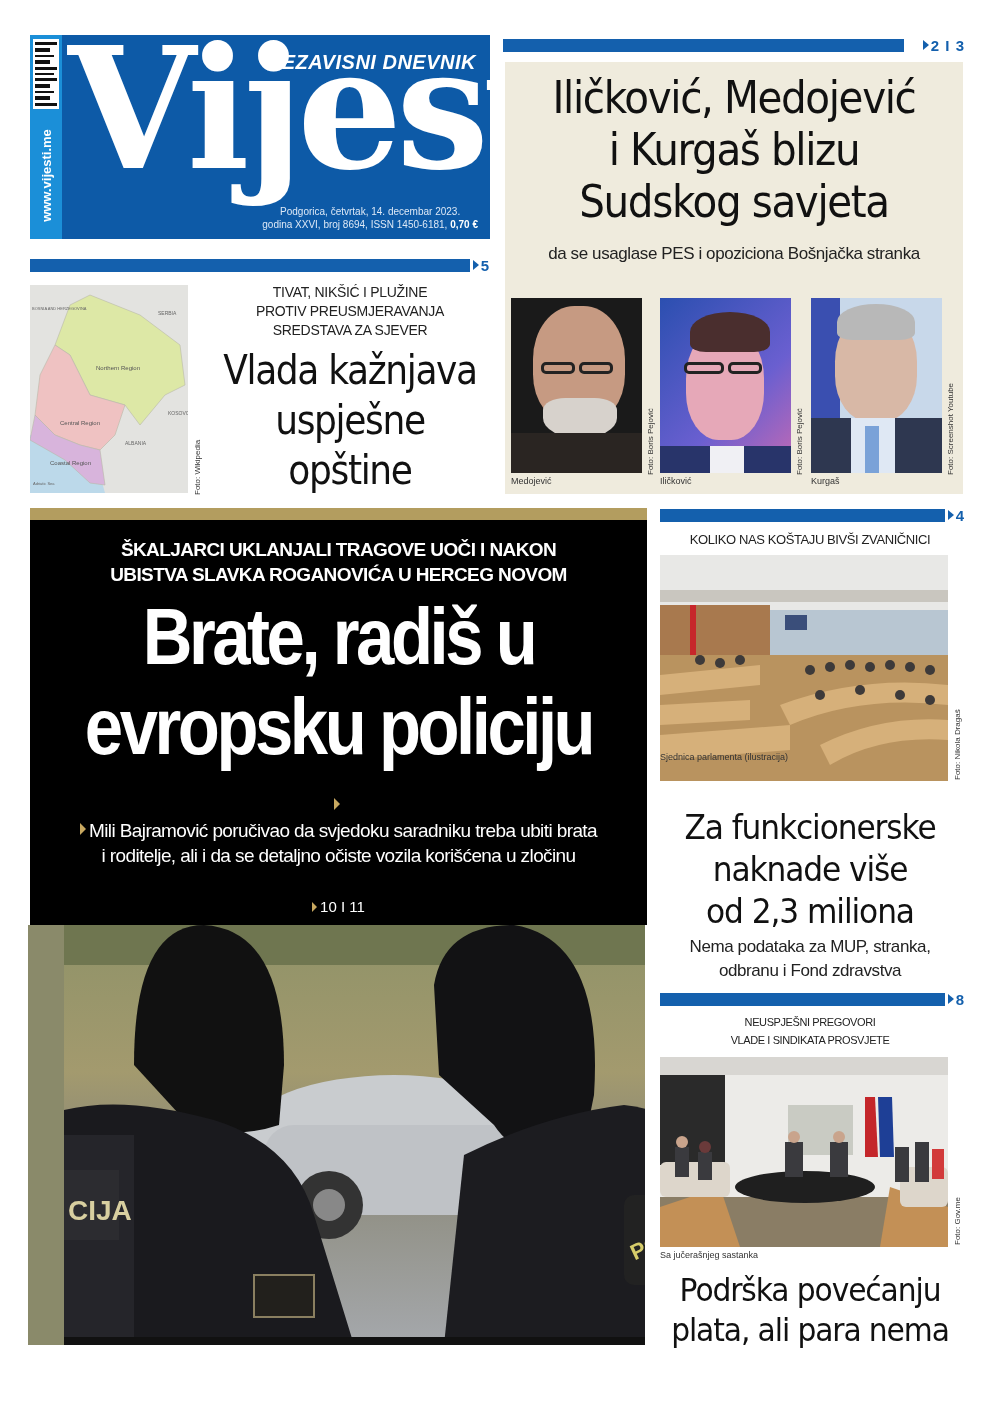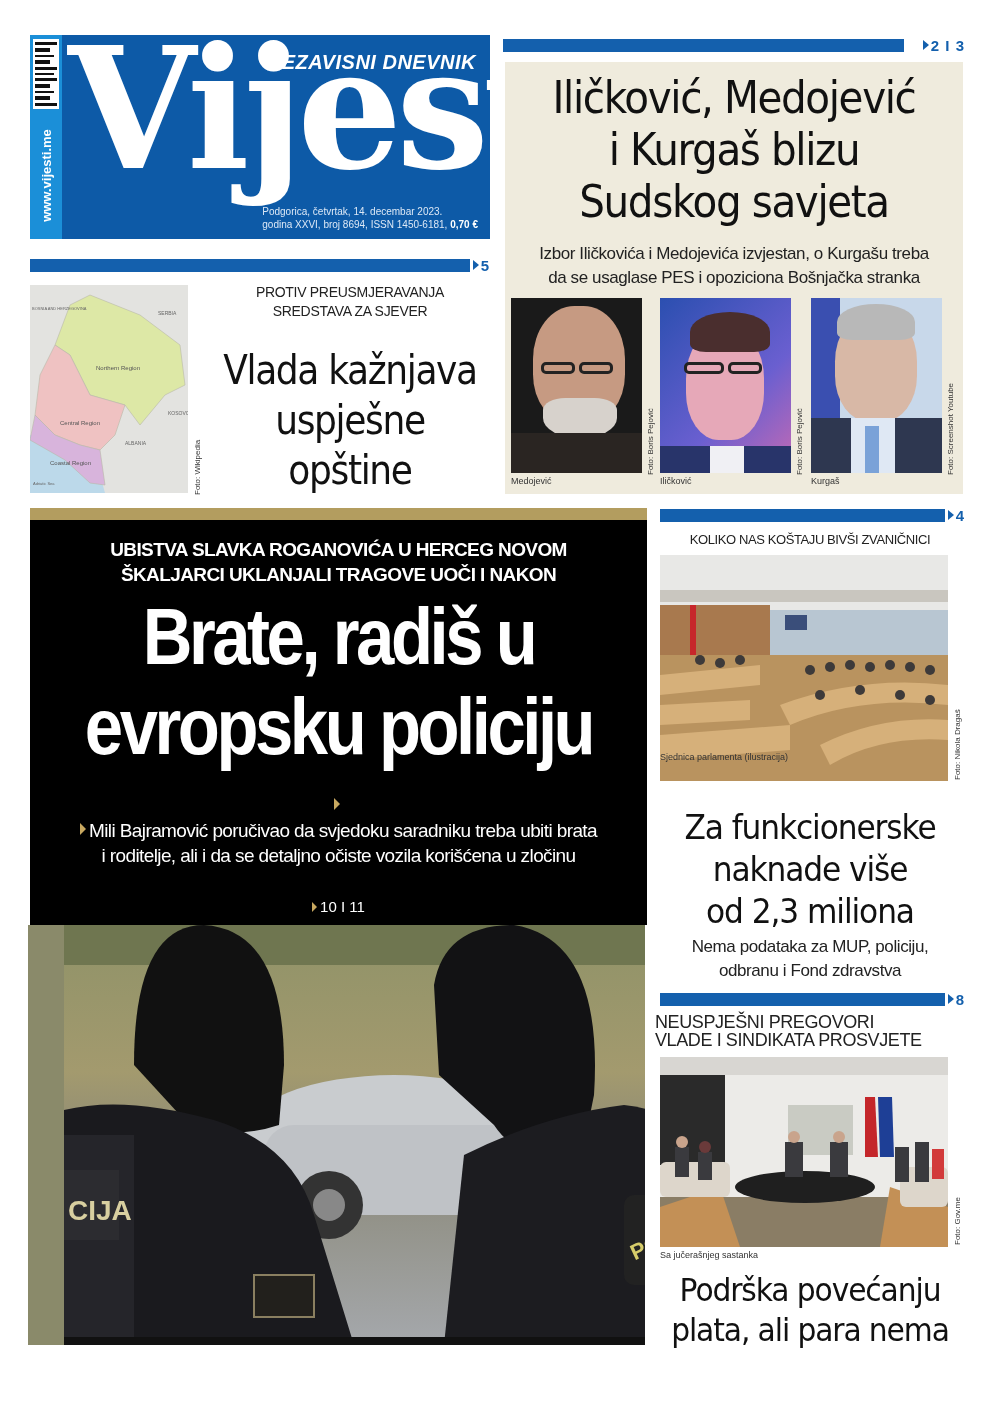--- a/index.html
+++ b/index.html
@@ -18,21 +18,21 @@
   .masthead { left: 30px; top: 35px; width: 460px; height: 204px; background: #0d5aa7; overflow: hidden; }
   .mast-strip { position: absolute; left: 0; top: 0; width: 32px; height: 204px; background: #1b8fd8; }
   .barcode { position: absolute; left: 3px; top: 4px; width: 26px; height: 70px; background: #fff; padding: 3px 2px; display: flex; flex-direction: column; justify-content: space-between; }
   .barcode i { display: block; height: 3px; background: #111; }
   .barcode i:nth-child(2n) { width: 70%; height: 4px; }
   .barcode i:nth-child(3n) { width: 85%; height: 2px; }
   .site-url { position: absolute; left: 0; top: 76px; width: 32px; height: 128px; display: flex; align-items: center; justify-content: center; }
   .site-url span { transform: rotate(-90deg); white-space: nowrap; color: #fff; font-weight: bold; font-size: 13px; }
   .tagline { position: absolute; right: 14px; top: 16px; color: #fff; font-weight: bold; font-style: italic; font-size: 20px; letter-spacing: 0.5px; }
   .logo { position: absolute; left: 38px; top: -10px; color: #fff; font-family: "DejaVu Serif", "Liberation Serif", serif; font-weight: bold; font-size: 168px; line-height: 1; letter-spacing: -6px; transform: scaleX(0.98); transform-origin: left top; }
-  .dateline { position: absolute; right: 12px; top: 170px; color: #dce8f6; font-size: 10px; text-align: left; line-height: 13px; }
+  .dateline { position: absolute; right: 12px; top: 170px; color: #dce8f6; font-size: 10px; text-align: center; line-height: 13px; }
   .dateline b { color: #fff; }
 
   
   .ilickovic-box { left: 505px; top: 62px; width: 458px; height: 432px; background: #efebdd; }
   .ilickovic-title { position: absolute; left: 0; top: 10px; width: 458px; text-align: center; font-size: 44px; line-height: 52px; font-family: "DejaVu Sans", sans-serif; letter-spacing: -1.5px; color: #111; transform: scaleX(0.92); }
   .ilickovic-deck { position: absolute; left: 0; top: 180px; width: 458px; text-align: center; font-size: 17px; line-height: 24px; color: #222; letter-spacing: -0.4px; }
   .portrait { position: absolute; top: 236px; width: 131px; height: 175px; overflow: hidden; }
   .portrait .face { position: absolute; border-radius: 45% 45% 42% 42%; }
   .portrait .glasses { position: absolute; height: 12px; border: 3px solid #222; border-radius: 5px; }
   .portrait-name { position: absolute; top: 414px; font-size: 9px; color: #333; }
@@ -53,21 +53,21 @@
   .main-pages { left: 30px; top: 898px; width: 617px; text-align: center; color: #fff; font-size: 15px; }
   .main-pages .tri { display: inline-block; width: 0; height: 0; border-top: 5px solid transparent; border-bottom: 5px solid transparent; border-left: 5px solid #c8a860; margin-right: 3px; }
   .main-photo { left: 28px; top: 925px; width: 617px; height: 420px; overflow: hidden; background: #8a8a6a; padding-left: 36px; }
 
   
   .koliko-kicker { left: 655px; top: 532px; width: 310px; text-align: center; font-size: 13px; color: #222; letter-spacing: -0.4px; }
   .parliament { left: 660px; top: 555px; width: 288px; height: 226px; overflow: hidden; background: #cfc2a7; }
   .caption { position: absolute; font-size: 9px; color: #333; }
   .funk-title { left: 655px; top: 806px; width: 310px; text-align: center; font-size: 34px; line-height: 42px; font-family: "DejaVu Sans", sans-serif; letter-spacing: -1.2px; color: #111; transform: scaleX(0.92); }
   .funk-deck { left: 655px; top: 935px; width: 310px; text-align: center; font-size: 17px; line-height: 24px; color: #222; letter-spacing: -0.4px; }
-  .neusp-kicker { left: 655px; top: 1013px; width: 310px; font-size: 18px; line-height: 18px; color: #222; letter-spacing: -0.4px; }
+  .neusp-kicker { left: 655px; top: 1013px; width: 310px; text-align: center; font-size: 11px; line-height: 18px; color: #222; letter-spacing: -0.4px; }
   .meeting { left: 660px; top: 1057px; width: 288px; height: 190px; overflow: hidden; background: #e8e4de; }
   .podrska-title { left: 655px; top: 1270px; width: 310px; text-align: center; font-size: 32px; line-height: 40px; font-family: "DejaVu Sans", sans-serif; letter-spacing: -1.2px; color: #111; transform: scaleX(0.93); }
 </style>
 </head>
 <body>
 
 <div class="abs masthead">
   <div class="mast-strip">
     <div class="barcode">
       <i></i>
@@ -102,21 +102,20 @@
     </div>
 </div>
 
 <div class="abs ilickovic-box">
   <div class="ilickovic-title">
     <div>Iličković, Medojević</div>
     <div>i Kurgaš blizu</div>
     <div>Sudskog savjeta</div>
   </div>
   <div class="ilickovic-deck">
-    <div>Izbor Iličkovića i Medojevića izvjestan, o Kurgašu treba</div>
     <div>da se usaglase PES i opoziciona Bošnjačka stranka</div>
   </div>
 
   <div class="portrait" style="left:6px; background:#1a1a1a;">
     <div class="face" style="left:22px; top:8px; width:92px; height:118px; background:#c69a82;"></div>
     <div class="face" style="left:32px; top:100px; width:74px; height:40px; background:#d7d2cc; border-radius:30% 30% 50% 50%;"></div>
     <div class="glasses" style="left:30px; top:64px; width:34px;"></div>
     <div class="glasses" style="left:68px; top:64px; width:34px;"></div>
     <div style="position:absolute; left:0; top:135px; width:131px; height:40px; background:#2a2522;"></div>
   </div>
@@ -166,34 +165,35 @@
     <text x="95" y="160" font-size="5" fill="#666">ALBANIA</text>
     <text x="128" y="30" font-size="5" fill="#666">SERBIA</text>
     <text x="138" y="130" font-size="5" fill="#666">KOSOVO</text>
     <text x="2" y="25" font-size="4" fill="#666">BOSNIA AND HERZEGOVINA</text>
     <text x="3" y="200" font-size="4" fill="#666">Adriatic Sea</text>
   </svg>
 </div>
 <div class="credit-v" style="left:193px; top:495px;">Foto: Wikipedia</div>
 
 <div class="abs vlada-kicker">
+  <div>TIVAT, NIKŠIĆ I PLUŽINE</div>
   <div>PROTIV PREUSMJERAVANJA</div>
   <div>SREDSTAVA ZA SJEVER</div>
 </div>
 <div class="abs vlada-title">
   <div>Vlada kažnjava</div>
   <div>uspješne</div>
   <div>opštine</div>
 </div>
 
 <div class="abs gold-bar"></div>
 <div class="abs main-black"></div>
 <div class="abs main-kicker">
+  <div>ŠKALJARCI UKLANJALI TRAGOVE UOČI I NAKON</div>
   <div>UBISTVA SLAVKA ROGANOVIĆA U HERCEG NOVOM</div>
-  <div>ŠKALJARCI UKLANJALI TRAGOVE UOČI I NAKON</div>
 </div>
 <div class="abs main-title">
   <div>Brate, radiš u</div>
   <div>evropsku policiju</div>
 </div>
 <div class="abs main-bullets">
   <div><span class="tri"></span></div>
   <div><span class="tri"></span><span>Mili Bajramović poručivao da svjedoku saradniku treba ubiti brata</span></div>
   <div>i roditelje, ali i da se detaljno očiste vozila korišćena u zločinu</div>
 </div>
@@ -274,21 +274,21 @@
 </div>
 <div class="caption" style="left:660px; top:752px;">Sjednica parlamenta (ilustracija)</div>
 <div class="credit-v" style="left:953px; top:780px;">Foto: Nikola Dragaš</div>
 
 <div class="abs funk-title">
   <div>Za funkcionerske</div>
   <div>naknade više</div>
   <div>od 2,3 miliona</div>
 </div>
 <div class="abs funk-deck">
-  <div>Nema podataka za MUP, policiju,</div>
+  <div>Nema podataka za MUP, stranka,</div>
   <div>odbranu i Fond zdravstva</div>
 </div>
 
 <div class="bar" style="left:660px; top:992px; width:305px;">
   <div class="line"></div>
   <div class="ref">
       <span class="tri"></span>
       <span>8</span>
     </div>
 </div>

